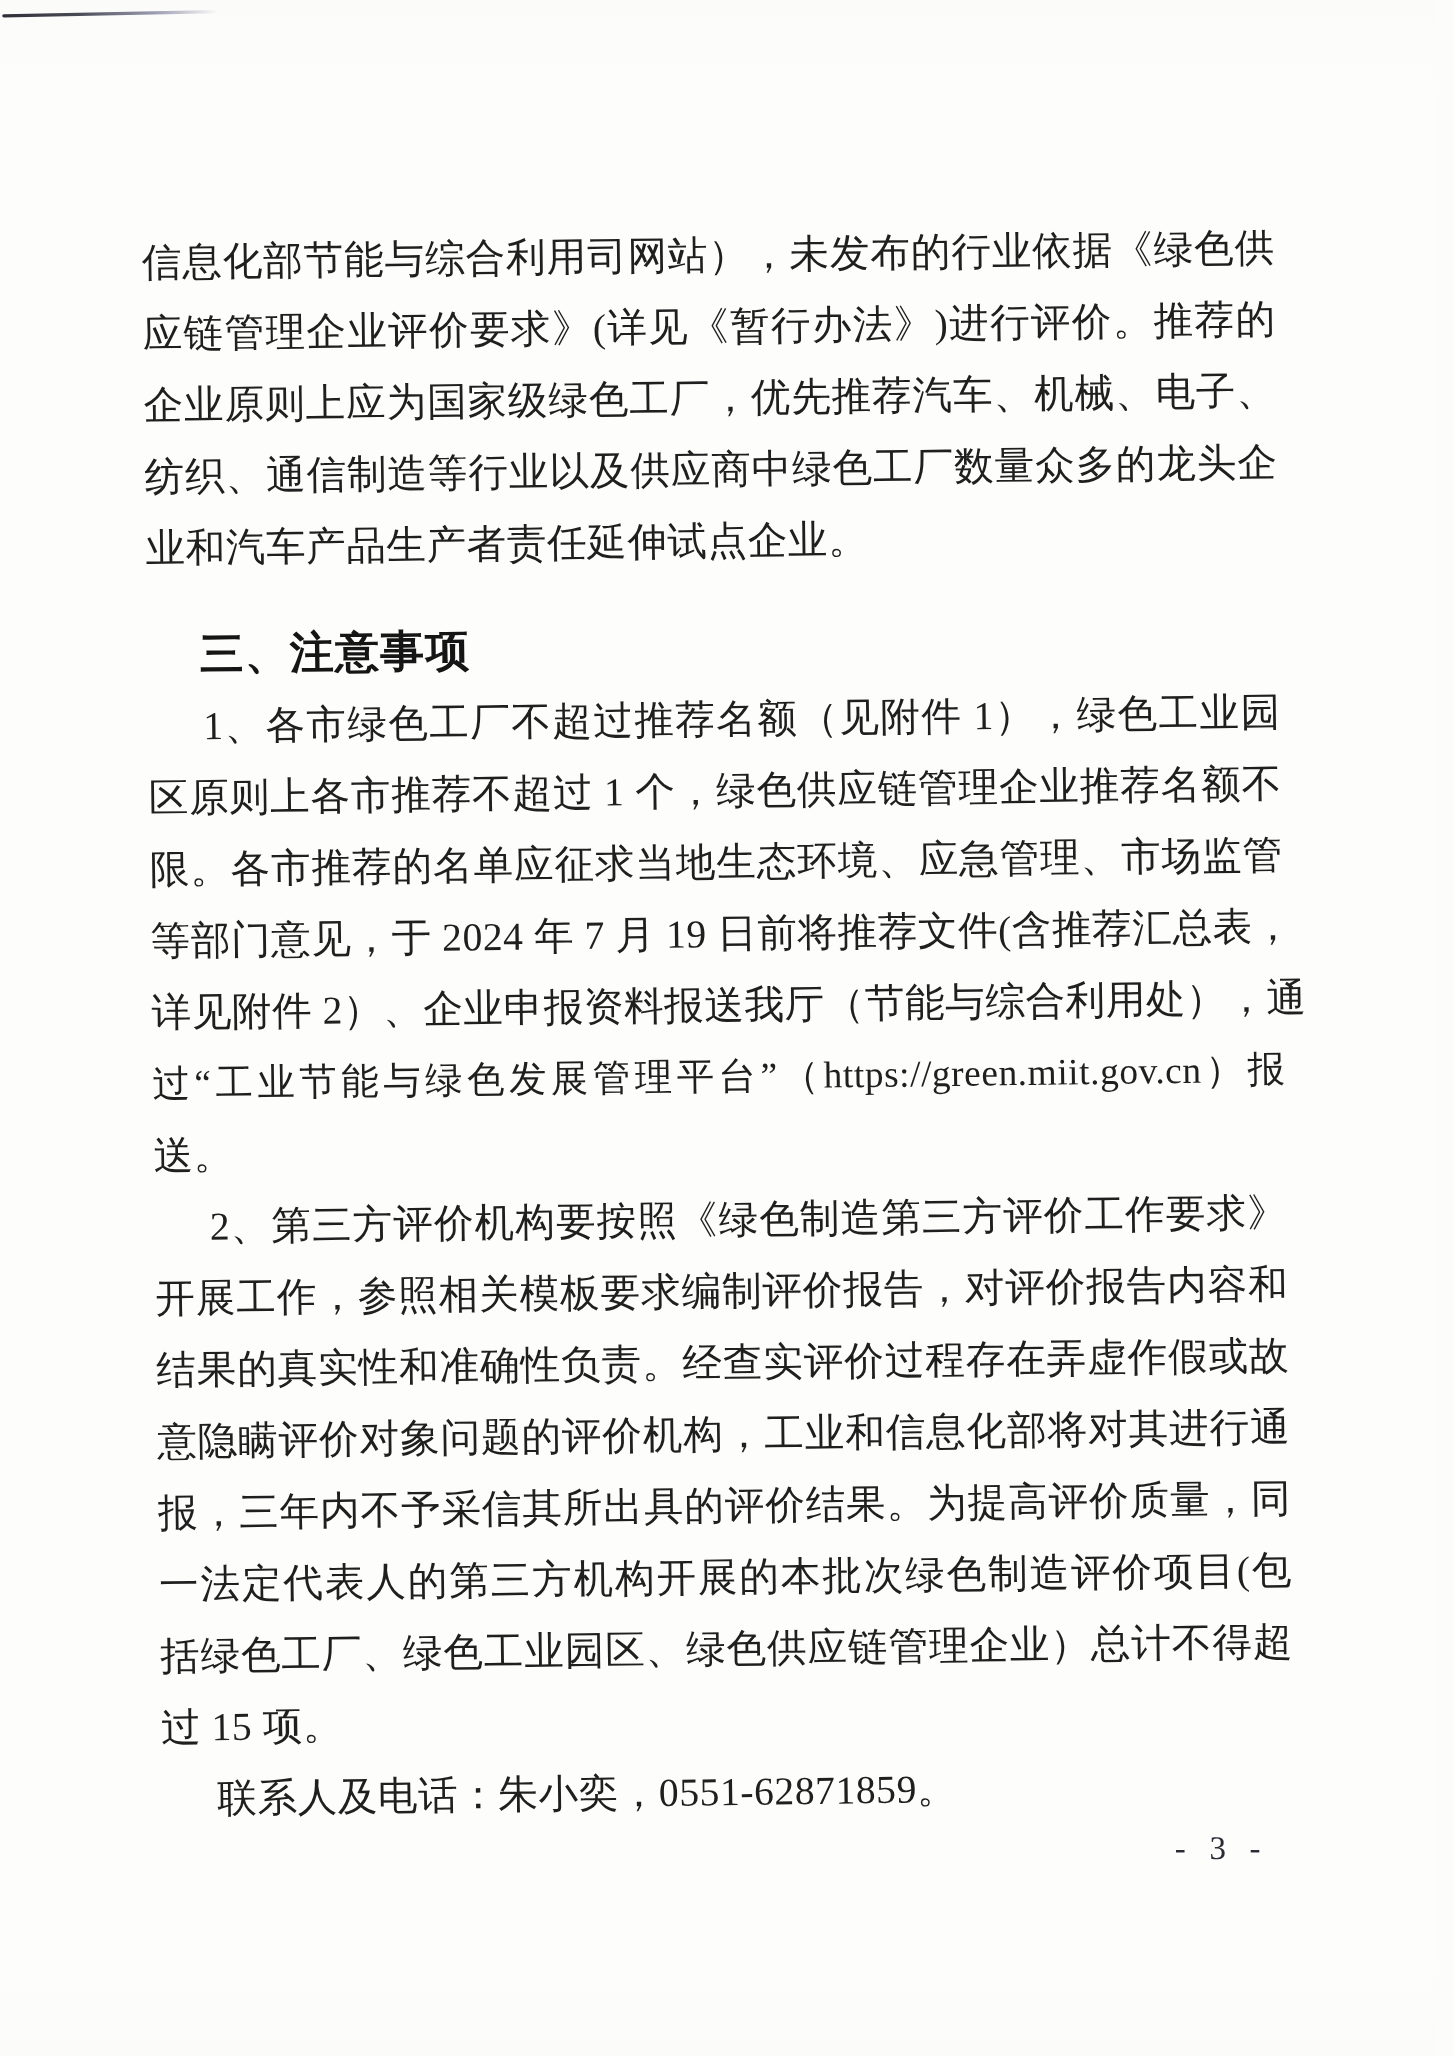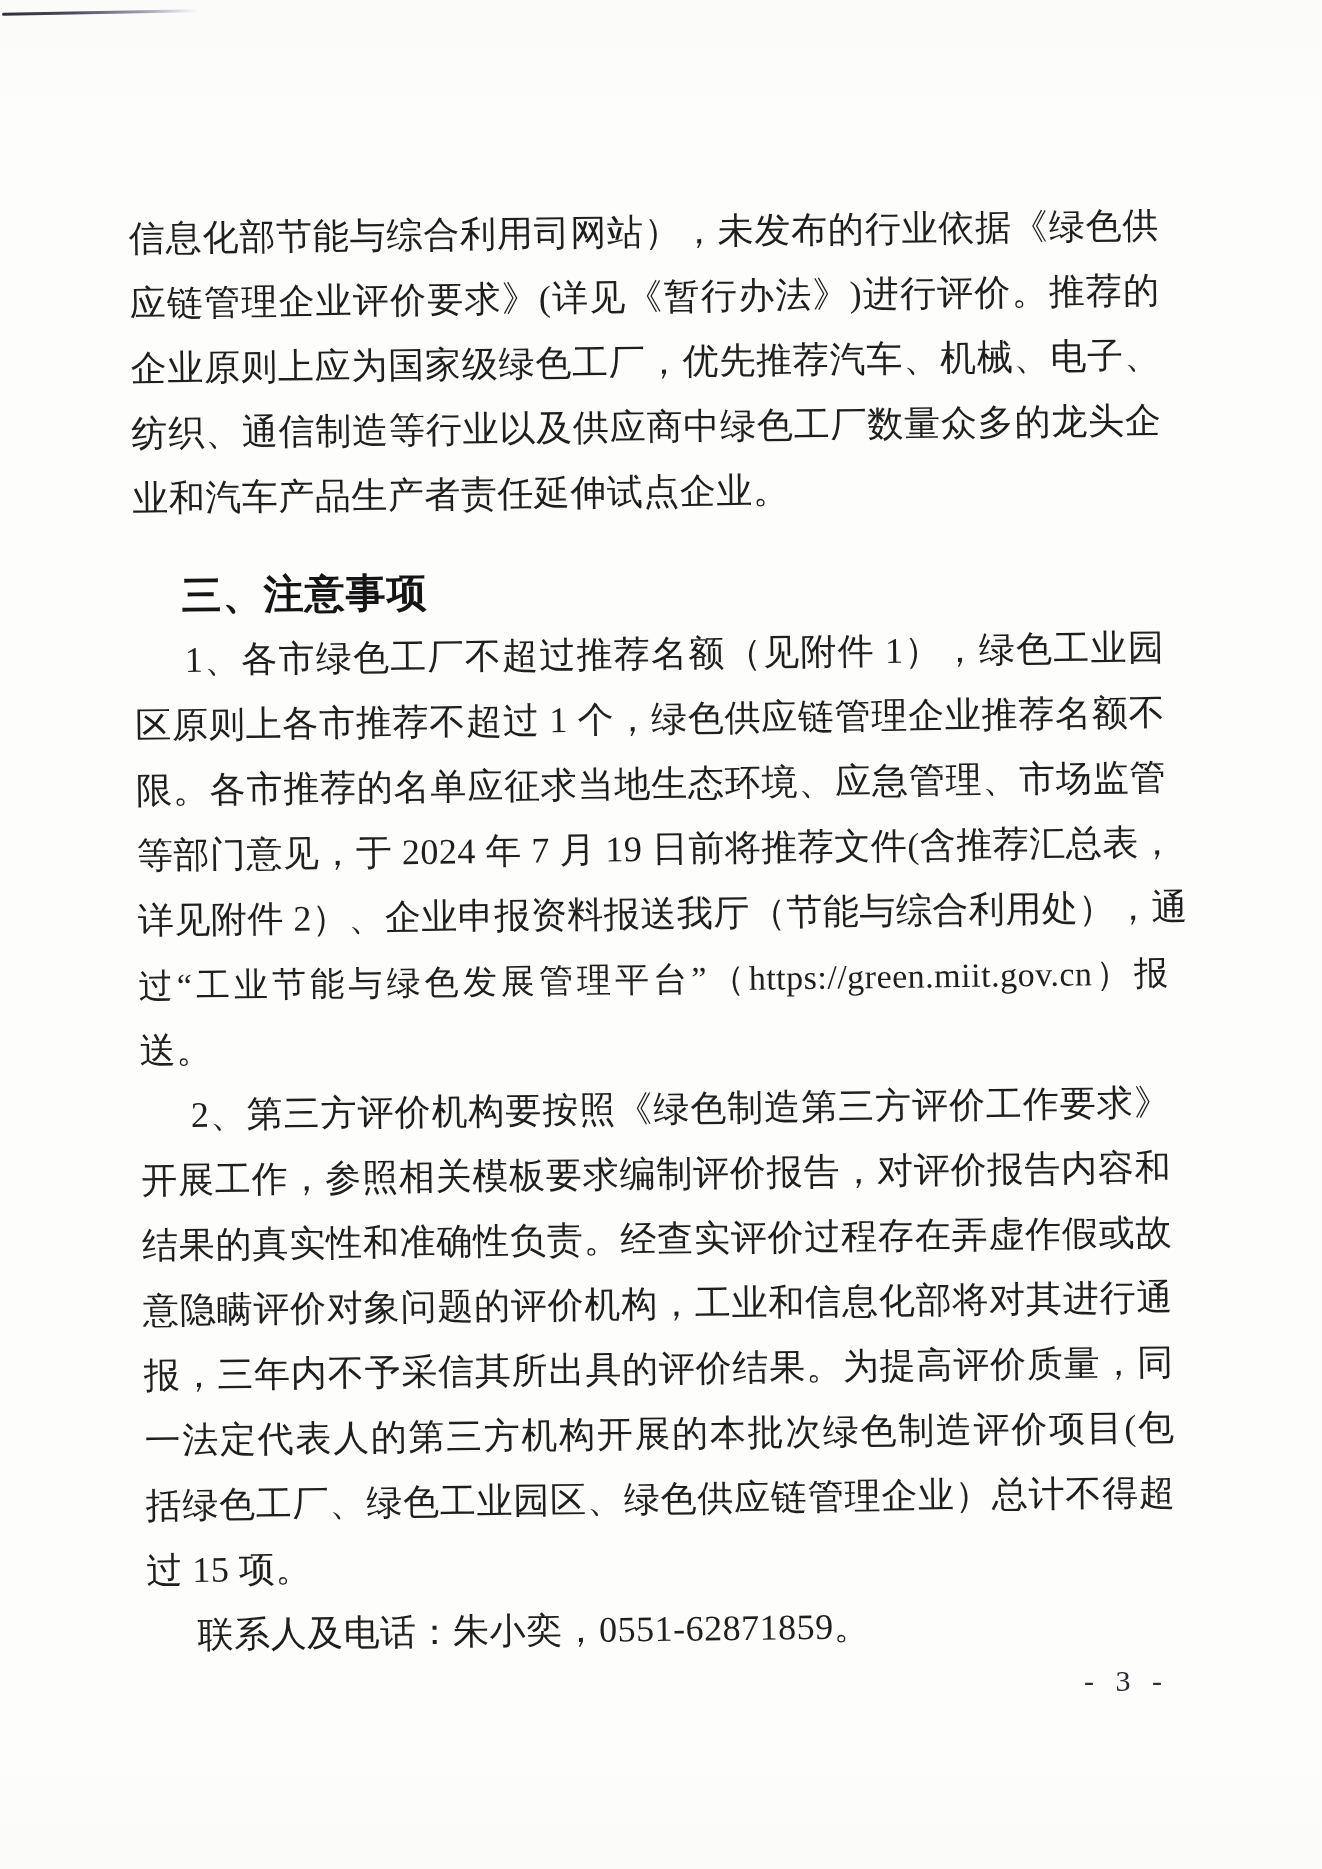--- a/index.html
+++ b/index.html
@@ -12,21 +12,20 @@
     background: #fcfcfb;
     font-family: "Liberation Serif", "DejaVu Serif", serif;
   }
   .page {
     position: relative;
     width: 1305px;
     height: 1869px;
     overflow: hidden;
     background:
       linear-gradient(180deg, #fbfbfa 0%, #fdfdfc 6%, #fdfdfc 94%, #fbfbf9 100%);
-    padding-left: 16px;
   }
   
   .scan-streak {
     position: absolute;
     top: 11px;
     left: 2px;
     width: 196px;
     height: 3px;
     background: linear-gradient(to right, #2f2f38 0%, #4a4a55 35%, #9a9ab0 70%, transparent 100%);
     transform: rotate(-1.1deg);

